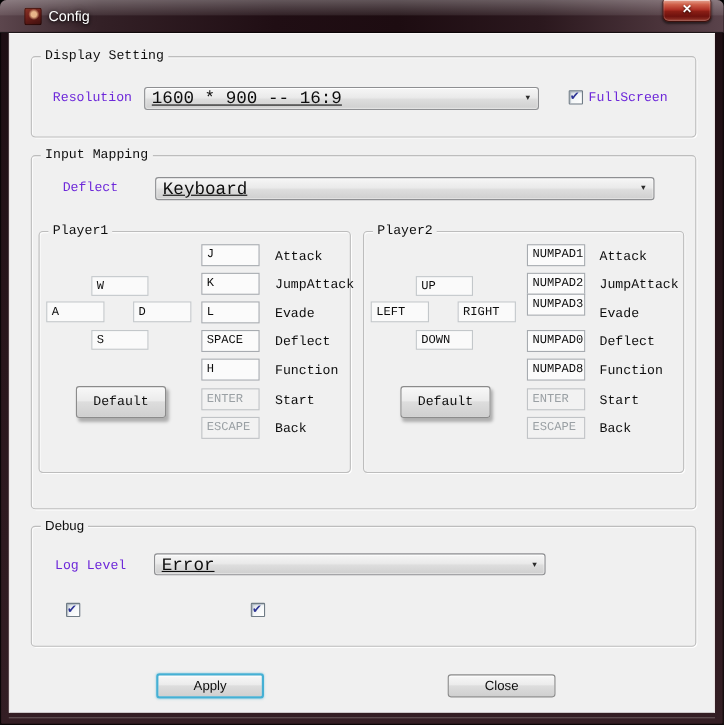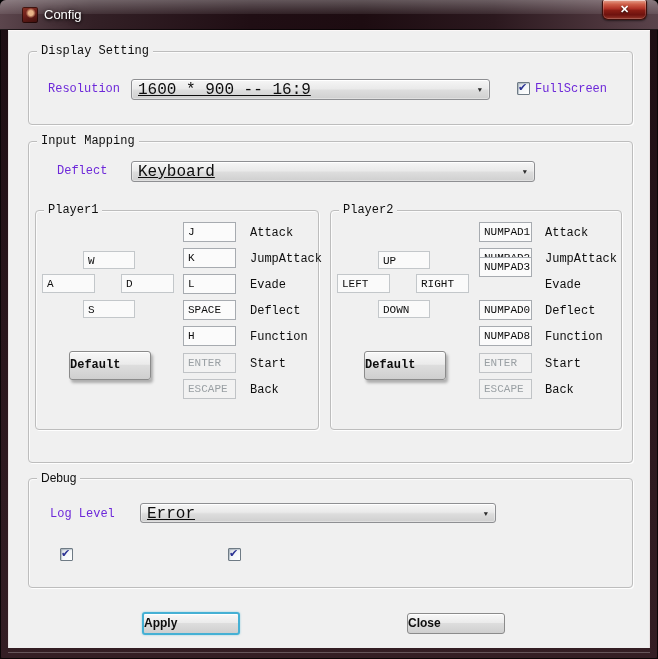--- a/index.html
+++ b/index.html
@@ -111,23 +111,22 @@
     cursor:text;
   }
   .kf.dpad { border-color:#c3c7ca; background:#fafafa; }
   .kf.off  { border-color:#c0c3c6; background:#f2f2f2; color:#9aa0a4; cursor:default; }
   .action { position:absolute; left:214px; white-space:nowrap; line-height:14px; color:#0e0e0e; }
 
   
   .btn {
     position:absolute; border:1px solid #8b8b8b; border-radius:3px;
     background:linear-gradient(180deg,#f8f8f8 0%,#ebebeb 45%,#dddddd 50%,#cfcfcf 100%);
-    font-size:12px; color:#0d0d0d; text-align:left; cursor:default;
+    font-size:12px; color:#0d0d0d; text-align:center; cursor:default;
     box-shadow:inset 0 1px 0 #fff;
-    font-weight:bold;
   }
   .btn.default-btn { box-shadow:inset 0 1px 0 #fff, 2px 3px 3px rgba(0,0,0,.28); }
   .btn.focus-ring { border:2px solid #45b0d4; box-shadow:inset 0 1px 0 #fff, 0 0 2px rgba(69,176,212,.6); }
 </style>
 </head>
 <body>
 
 <div class="window">
 
   <div class="titlebar">
@@ -150,21 +149,21 @@
     </div>
     <span class="checkbox" style="left:509px; top:52px;">
       <span class="check-glyph">✔</span>
     </span>
     <span class="lbl" style="left:527px; top:52px;">FullScreen</span>
 
     <div class="group" style="left:20px; top:111px; width:605px; height:322px;">
       <span class="group-label mono">Input Mapping</span>
     </div>
     <span class="lbl" style="left:49px; top:134px;">Deflect</span>
-    <div class="combo" style="left:123px; top:131px; width:404px;">
+    <div class="combo" style="left:133px; top:131px; width:454px;">
       <span class="combo-text mono">Keyboard</span>
       <span class="combo-arrow">▼</span>
     </div>
 
     <div class="group" style="left:27px; top:180px; width:284px; height:220px;">
       <span class="group-label mono">Player1</span>
 
       <div class="kf dpad" style="left:47px; top:40px; width:52px; height:18px;">W</div>
       <div class="kf dpad" style="left:6px;  top:63px; width:53px; height:19px;">A</div>
       <div class="kf dpad" style="left:85px; top:63px; width:53px; height:19px;">D</div>
@@ -192,21 +191,21 @@
     <div class="group" style="left:322px; top:180px; width:292px; height:220px;">
       <span class="group-label mono">Player2</span>
 
       <div class="kf dpad" style="left:47px; top:40px; width:52px; height:18px;">UP</div>
       <div class="kf dpad" style="left:6px;  top:63px; width:53px; height:19px;">LEFT</div>
       <div class="kf dpad" style="left:85px; top:63px; width:53px; height:19px;">RIGHT</div>
       <div class="kf dpad" style="left:47px; top:89px; width:52px; height:18px;">DOWN</div>
 
       <div class="kf" style="left:148px; top:11px;  width:53px;">NUMPAD1</div>
       <div class="kf" style="left:148px; top:37px;  width:53px;">NUMPAD2</div>
-      <div class="kf" style="left:148px; top:46px;  width:53px;">NUMPAD3</div>
+      <div class="kf" style="left:148px; top:56px;  width:53px;">NUMPAD3</div>
       <div class="kf" style="left:148px; top:89px;  width:53px;">NUMPAD0</div>
       <div class="kf" style="left:148px; top:115px; width:53px;">NUMPAD8</div>
       <div class="kf off" style="left:148px; top:142px; width:53px;">ENTER</div>
       <div class="kf off" style="left:148px; top:168px; width:53px;">ESCAPE</div>
 
       <span class="action" style="top:15px;">Attack</span>
       <span class="action" style="top:41px;">JumpAttack</span>
       <span class="action" style="top:67px;">Evade</span>
       <span class="action" style="top:93px;">Deflect</span>
       <span class="action" style="top:119px;">Function</span>

